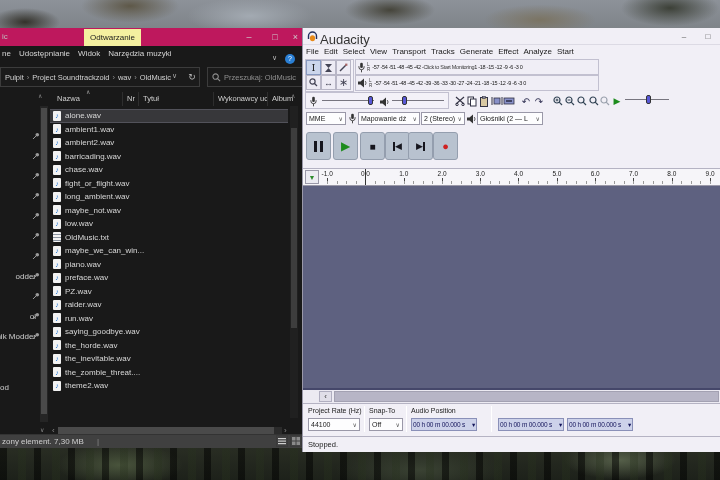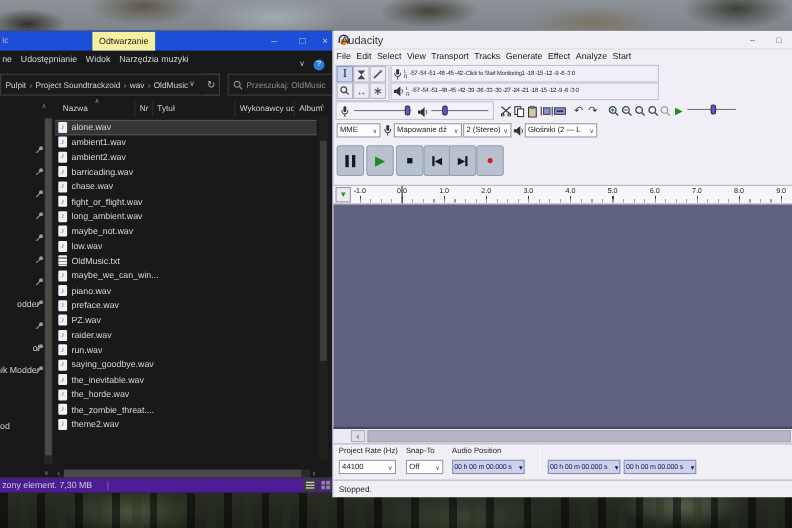--- a/index.html
+++ b/index.html
@@ -19,21 +19,21 @@
  linear-gradient(#8d9299,#7f8489)}
 #wp-bottom{left:0;top:445px;width:720px;height:35px;
  background:
  repeating-linear-gradient(90deg,rgba(0,0,0,.5) 0 7px,rgba(0,0,0,0) 7px 18px,rgba(40,50,30,.35) 18px 26px,rgba(0,0,0,0) 26px 34px),
  radial-gradient(ellipse 90px 30px at 120px 20px,#49543c 0%,rgba(73,84,60,0) 70%),
  radial-gradient(ellipse 120px 34px at 420px 25px,#3a4233 0%,rgba(58,66,51,0) 70%),
  radial-gradient(ellipse 80px 28px at 620px 15px,#555f49 0%,rgba(85,95,73,0) 70%),
  linear-gradient(#2a2e24,#1d211a)}
 
 #explorer{left:0;top:28px;width:303px;height:420px;background:#191919;overflow:hidden;z-index:1;border-right:1px solid #000;color:#d2d2d2}
-.ex-titlebar{left:0;top:0;width:303px;height:18px;background:#1d4ed8}
+.ex-titlebar{left:0;top:0;width:303px;height:18px;background:#be185d}
 .ex-titlefrag{left:2px;top:4px;font-size:8px;color:#bdbdbd}
 .ytab{left:84px;top:1px;width:57px;height:17px;background:var(--ctxtab);color:#1b1b1b;font-size:8px;text-align:center;line-height:17px}
 .ex-btn{top:0;height:18px;width:22px;text-align:center;line-height:18px;font-size:9px;color:#cfcfcf}
 .ex-menu{left:0;top:18px;width:303px;height:16px;display:flex;gap:8px;padding:3px 0 0 2px;font-size:8px;color:#d5d5d5}
 .helpdot{left:285px;top:26px;width:10px;height:10px;border-radius:50%;background:#2a7fd4;color:#fff;font-size:7px;text-align:center;line-height:10px}
 .ex-chev{left:272px;top:26px;font-size:7px;color:#bbb}
 .addr{left:0;top:39px;width:200px;height:20px;background:#1b1b1b;border:1px solid #3c3c3c;display:flex;align-items:center;overflow:hidden;font-size:7.5px}
 .addr span{white-space:nowrap}
 .bc-sep{color:#8f8f8f;margin:0 3px}
 #breadcrumb .bc-sep:last-child{display:none}
@@ -59,28 +59,28 @@
 .file-row{display:flex;align-items:center;gap:4px;height:13.5px;padding-left:3px;font-size:8px;color:#d8d8d8;white-space:nowrap}
 .file-row.sel{background:#37373a;border-top:1px solid #52525a;border-bottom:1px solid #52525a}
 .ficon{width:8px;height:10px;background:#f2f2f2;border-radius:1px;display:inline-flex;align-items:center;justify-content:center;font-size:7px;color:#2f7fd6;flex:0 0 auto}
 .ficon.txt{color:transparent;background-image:repeating-linear-gradient(180deg,#f2f2f2 0 2px,#8a93a0 2px 3px)}
 .listsb{left:290px;top:78px;width:8px;height:312px;background:#202020}
 .listsb-thumb{left:291px;top:100px;width:6px;height:200px;background:#3d3d3d}
 .hscroll-left{left:52px;top:398px;font-size:8px;color:#8a8a8a}
 .hscroll{left:58px;top:399px;width:224px;height:8px;background:#2b2b2b}
 .hscroll-thumb{left:58px;top:399px;width:216px;height:8px;background:#4a4a4a}
 .hscroll-right{left:284px;top:398px;font-size:8px;color:#8a8a8a}
-.ex-status{left:0;top:406px;width:303px;height:14px;background:#4c1d95;border-top:1px solid #333}
+.ex-status{left:0;top:406px;width:303px;height:14px;background:#404040;border-top:1px solid #333}
 .ex-status-text{left:2px;top:2px;font-size:8px;color:#cfcfcf}
 .ex-status-caret{left:97px;top:2px;font-size:8px;color:#8a8a8a}
 .viewbtn{top:407px;width:12px;height:12px;border:1px solid #3a3a3a;display:flex;align-items:center;justify-content:center}
 
 #audacity{left:302px;top:28px;width:420px;height:424px;background:#f1eff6;border-left:1px solid #9a98a8;overflow:hidden;z-index:2;color:#222}
 .au-titlebar{left:0;top:0;width:420px;height:17px;background:#f1eff6;border-bottom:1px solid #dcdae4}
-.au-title{left:7px;top:4px;font-size:10px;color:#333}
+.au-title{left:17px;top:4px;font-size:13px;color:#333}
 .au-btn{top:1px;width:18px;height:15px;text-align:center;line-height:15px;font-size:8px;color:#555}
 .au-menu{left:3px;top:17px;height:13px;display:flex;gap:5px;font-size:8px;color:#1a1a1a;align-items:center}
 .tbox{border:1px solid #c2c0d0;background:#f3f1f8}
 .toolbtn{width:15px;height:15px;border:1px solid #b8b6c6;background:#edebf4;display:flex;align-items:center;justify-content:center}
 .toolbtn.active{background:#ccd6ec;border-color:#8899c0}
 .meter{left:52px;width:244px;height:16px;border:1px solid #c2c0d0;background:#f0eef6;display:flex;align-items:center;gap:2px;padding-left:2px;overflow:hidden}
 .lr{display:flex;flex-direction:column;font-size:4.5px;line-height:5px;color:#333}
 .scale{font-size:5.5px;letter-spacing:-.3px;white-space:nowrap;color:#1a1a1a}
 .monitor{color:#3a3a3a}
 .slider-line{position:absolute;top:7px;height:1px;background:#77757f}
@@ -367,26 +367,26 @@
         <span>run.wav</span>
       </div>
 
       <div class="file-row">
         <span class="ficon">♪</span>
         <span>saying_goodbye.wav</span>
       </div>
 
       <div class="file-row">
         <span class="ficon">♪</span>
+        <span>the_horde.wav</span>
+      </div>
+
+      <div class="file-row">
+        <span class="ficon">♪</span>
         <span>the_inevitable.wav</span>
-      </div>
-
-      <div class="file-row">
-        <span class="ficon">♪</span>
-        <span>the_horde.wav</span>
       </div>
 
       <div class="file-row">
         <span class="ficon">♪</span>
         <span>the_zombie_threat....</span>
       </div>
 
       <div class="file-row">
         <span class="ficon">♪</span>
         <span>theme2.wav</span>

